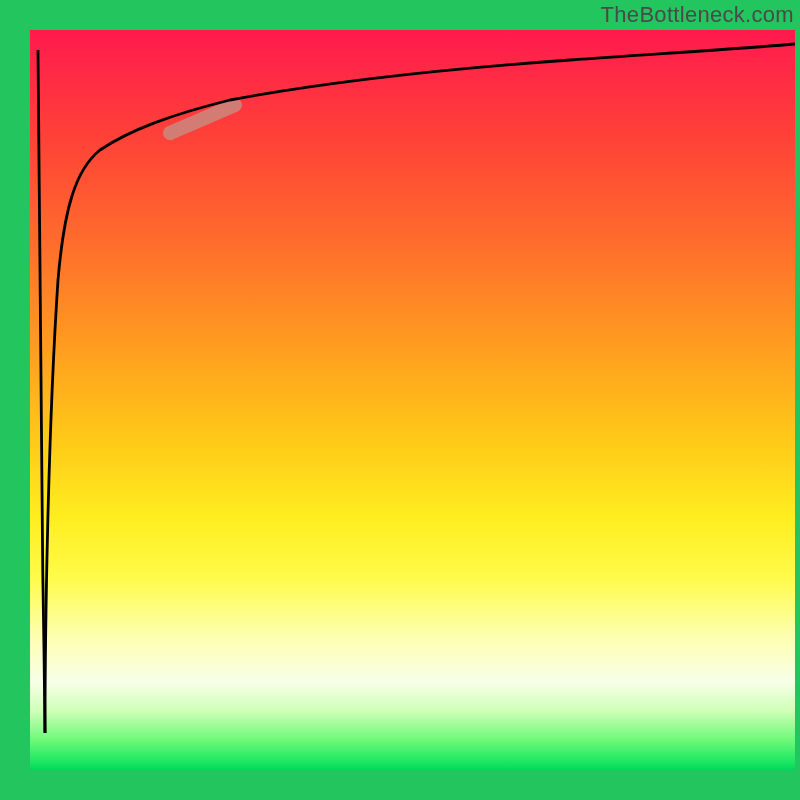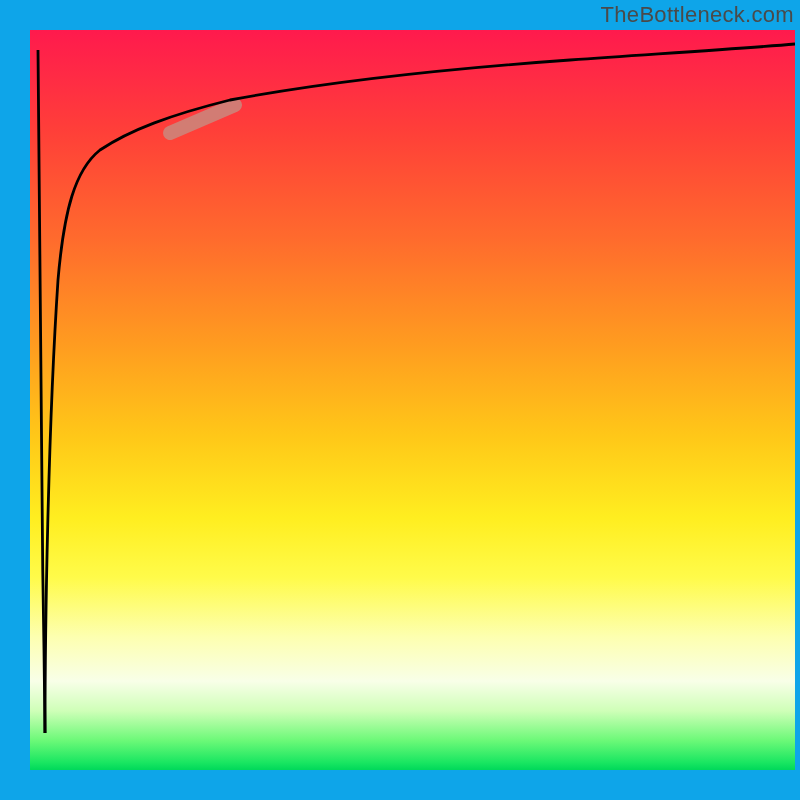--- a/index.html
+++ b/index.html
@@ -8,21 +8,21 @@
     width: 800px;
     height: 800px;
     overflow: hidden;
     background: #fff;
     font-family: Arial, Helvetica, sans-serif;
   }
   .canvas {
     position: relative;
     width: 800px;
     height: 800px;
-    background: #0ea5e9;
+    background: #22c55e;
   }
   .plot-area {
     position: absolute;
     left: 30px;
     top: 30px;
     width: 765px;
     height: 740px;
     
     background: linear-gradient(
       to bottom,

